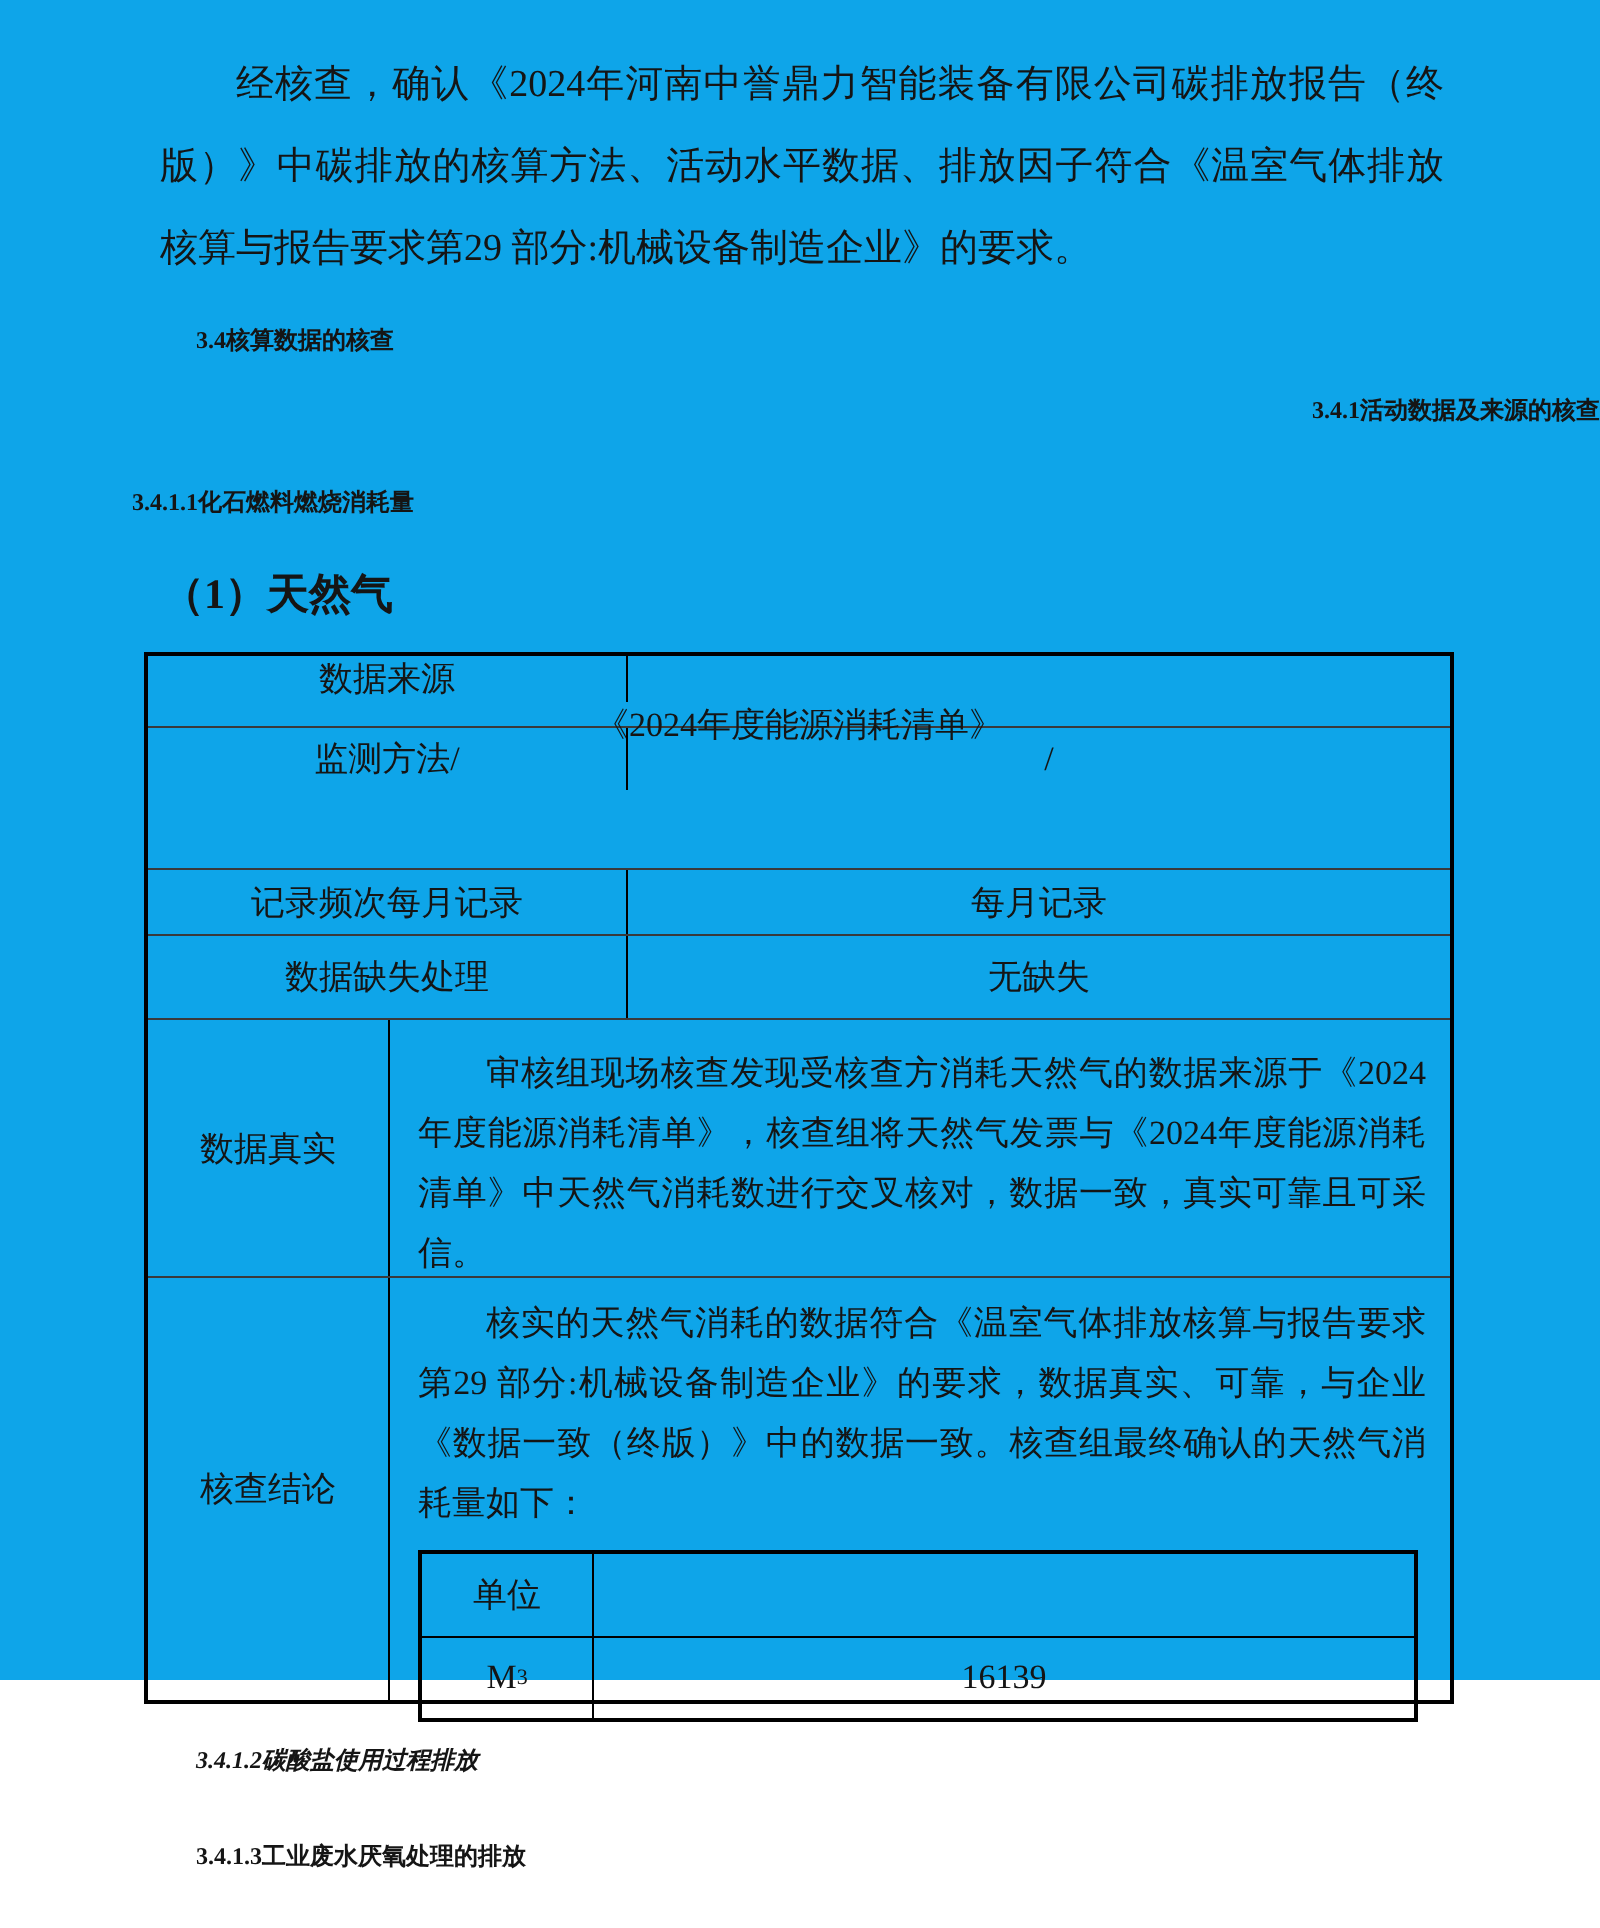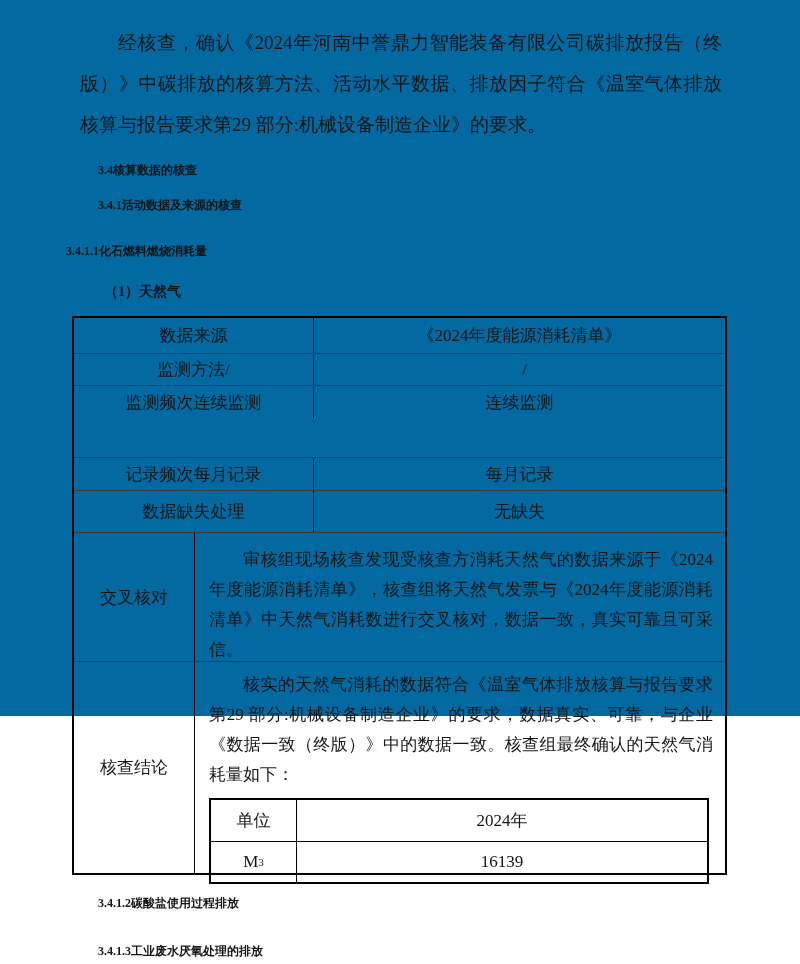--- a/index.html
+++ b/index.html
@@ -3,49 +3,49 @@
 <meta charset="utf-8">
 <style>
   * { box-sizing: border-box; margin: 0; padding: 0; }
   html, body { background: #ffffff; }
   body {
     width: 800px; height: 964px;
     font-family: "Liberation Serif", "DejaVu Serif", serif;
     color: #151515;
     overflow: hidden;
   }
-  .page { width: 800px; height: 716px; background: #0369a1; position: relative; }
+  .page { width: 800px; height: 840px; background: #0ea5e9; position: relative; }
 
   .intro {
     padding: 22px 78px 0 80px;
     font-size: 19px;
     line-height: 41px;
     text-indent: 2em;
     text-align: justify;
   }
 
   .hd {
     font-size: 12px;
     font-weight: bold;
     line-height: 24px;
   }
   .hd-34    { margin: 13px 0 0 98px; }
-  .hd-341   { margin: 11px 0 0 98px; }
+  .hd-341   { margin: 11px 0 0 98px; text-align: right; }
   .hd-3411  { margin: 22px 0 0 66px; }
-  .item-gas { margin: 20px 0 0 104px; font-size: 14px; font-weight: bold; }
+  .item-gas { margin: 20px 0 0 81px; font-size: 21px; font-weight: bold; }
 
   
   .vtable {
     margin: 15px 0 0 72px;
     width: 655px;
     border: 2px solid #000;
     font-size: 17px;
   }
   .vrow { display: flex; border-top: 1px solid #3a3a3a; }
-  .vrow:first-child { border-top: none; }
+  .vrow:first-child { border-top: none; flex-direction: column; }
   .lbl {
     width: 240px;
     border-right: 1px solid #000;
     display: flex; align-items: center; justify-content: center;
     text-align: center;
     flex-shrink: 0;
   }
   .lbl.narrow { width: 121px; }
   .val {
     flex: 1;
@@ -81,21 +81,21 @@
     border-right: 1px solid #000;
     display: flex; align-items: center; justify-content: center;
     flex-shrink: 0;
   }
   .ncell-v {
     flex: 1;
     display: flex; align-items: center; justify-content: center;
   }
   sup { font-size: 11px; line-height: 0; }
 
-  .hd-3412 { margin: 16px 0 0 98px; }
+  .hd-3412 { margin: 16px 0 0 98px; font-style: italic; }
   .p-3412 {
     margin: 16px 78px 0 80px;
     font-size: 19px;
     line-height: 30px;
   }
   .hd-3413 { margin: 24px 0 0 98px; }
 </style>
 </head>
 <body>
 
@@ -113,50 +113,45 @@
     <div class="vrow r0">
       <div class="lbl">数据来源</div>
       <div class="val">《2024年度能源消耗清单》</div>
     </div>
 
     <div class="vrow r1">
       <div class="lbl">监测方法/</div>
       <div class="val">/</div>
     </div>
 
-    <div class="vrow r2">
-      <div class="lbl">监测频次连续监测</div>
-      <div class="val">连续监测</div>
-    </div>
 
     <div class="vrow r3">
       <div class="lbl">记录频次每月记录</div>
       <div class="val">每月记录</div>
     </div>
 
     <div class="vrow r4">
       <div class="lbl">数据缺失处理</div>
       <div class="val">无缺失</div>
     </div>
 
     <div class="vrow cross">
-      <div class="lbl narrow">交叉核对</div>
+      <div class="lbl narrow">数据真实</div>
       <div class="cell">
         <p class="cellp">审核组现场核查发现受核查方消耗天然气的数据来源于《2024年度能源消耗清单》，核查组将天然气发票与《2024年度能源消耗清单》中天然气消耗数进行交叉核对，数据一致，真实可靠且可采信。</p>
       </div>
     </div>
 
     <div class="vrow concl">
       <div class="lbl narrow">核查结论</div>
       <div class="cell">
         <p class="cellp">核实的天然气消耗的数据符合《温室气体排放核算与报告要求第29 部分:机械设备制造企业》的要求，数据真实、可靠，与企业《数据一致（终版）》中的数据一致。核查组最终确认的天然气消耗量如下：</p>
         <div class="ntable">
           <div class="nrow">
             <div class="ncell-h">单位</div>
-            <div class="ncell-v">2024年</div>
           </div>
           <div class="nrow">
             <div class="ncell-h">
                 <span>M</span>
                 <sup>3</sup>
               </div>
             <div class="ncell-v">16139</div>
           </div>
         </div>
       </div>

